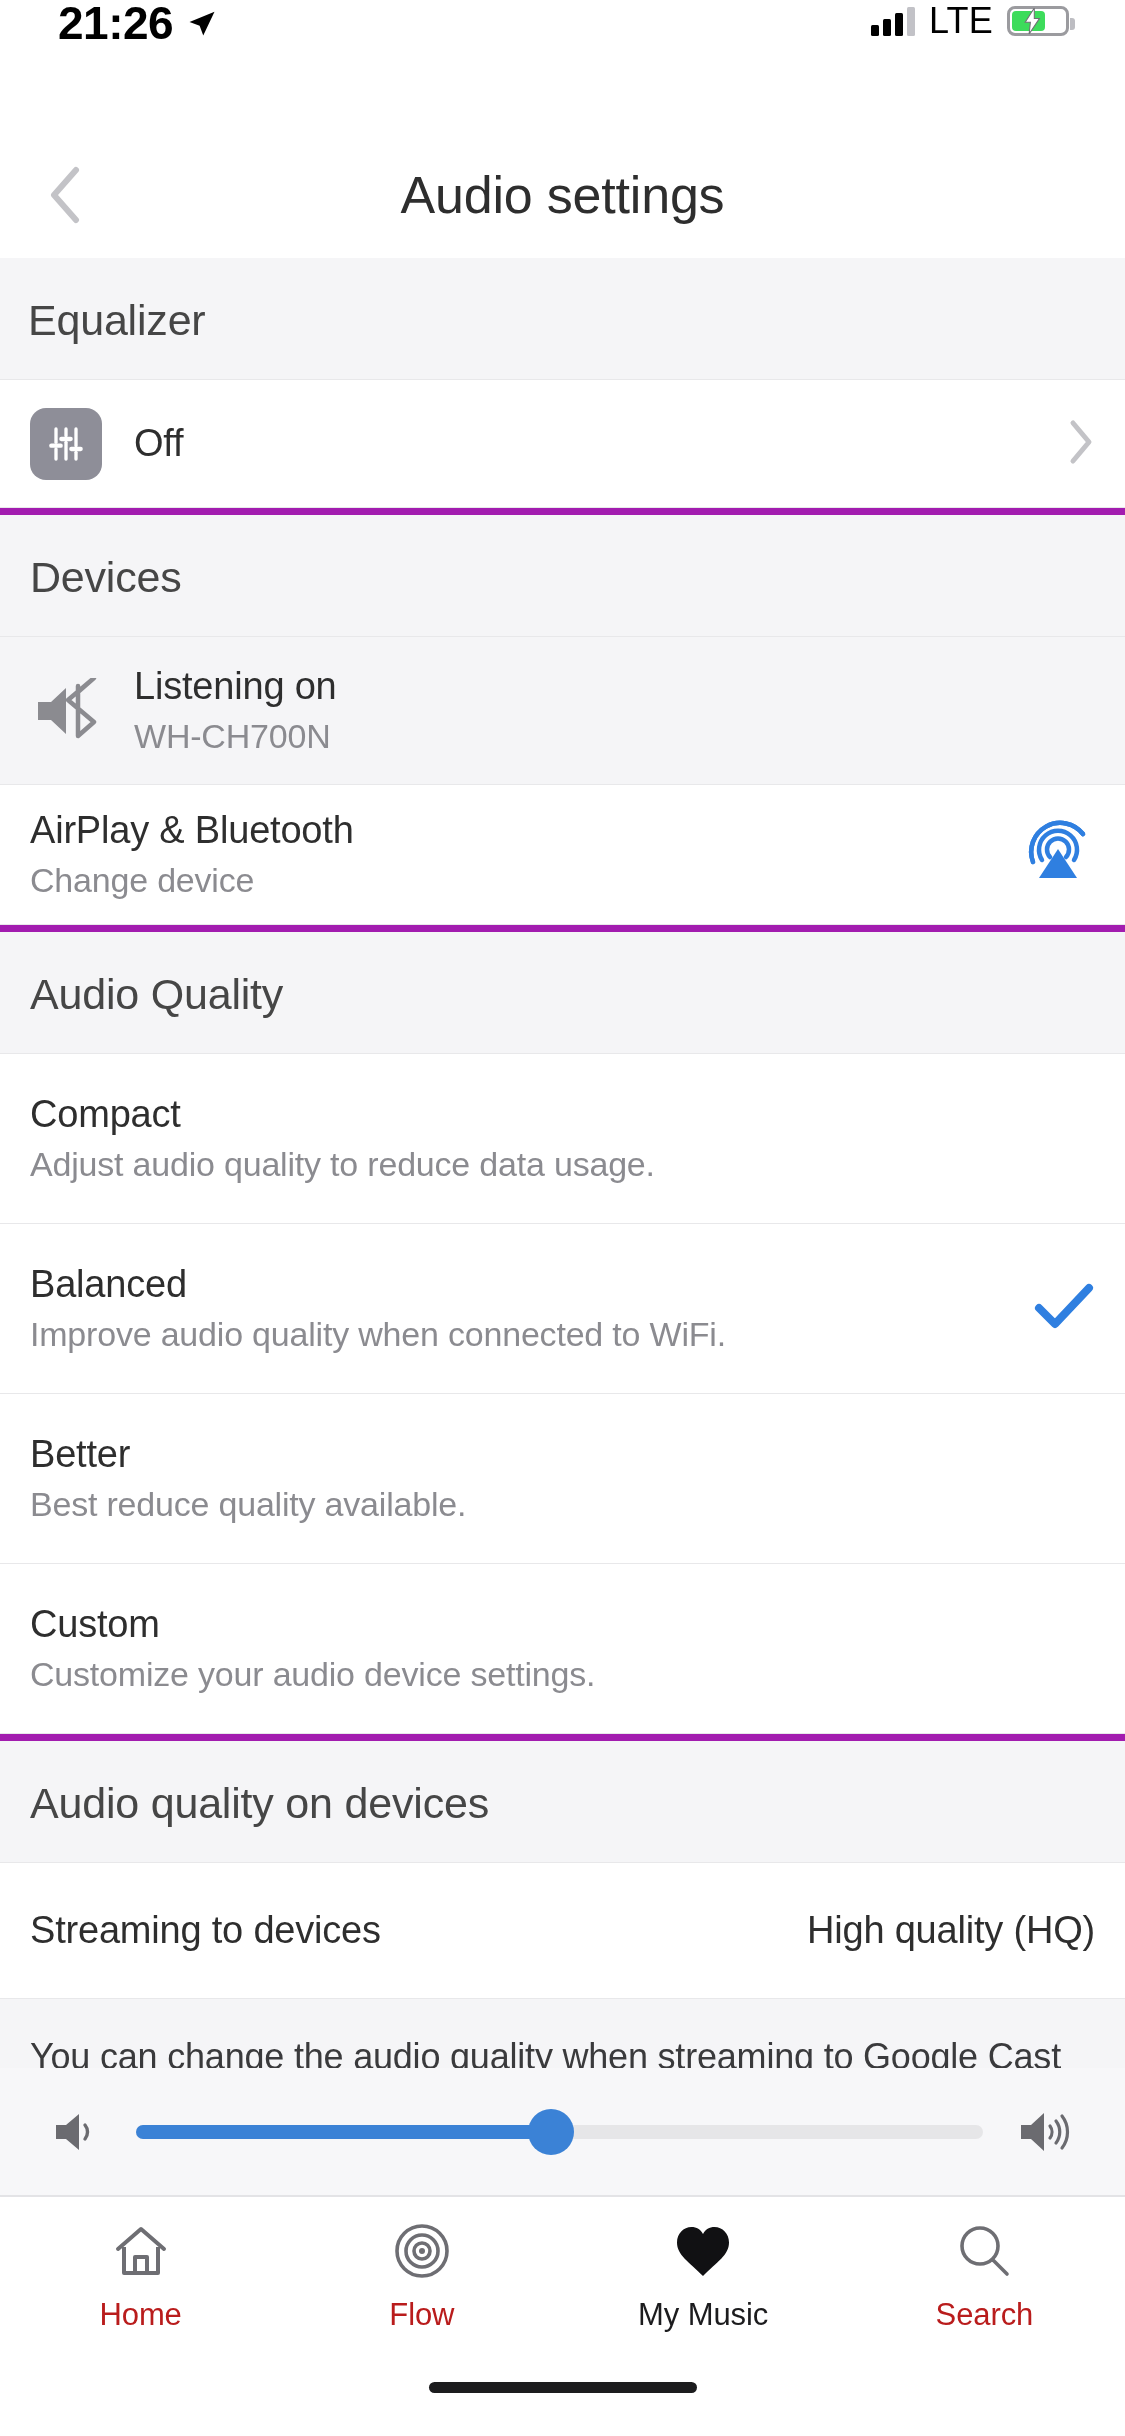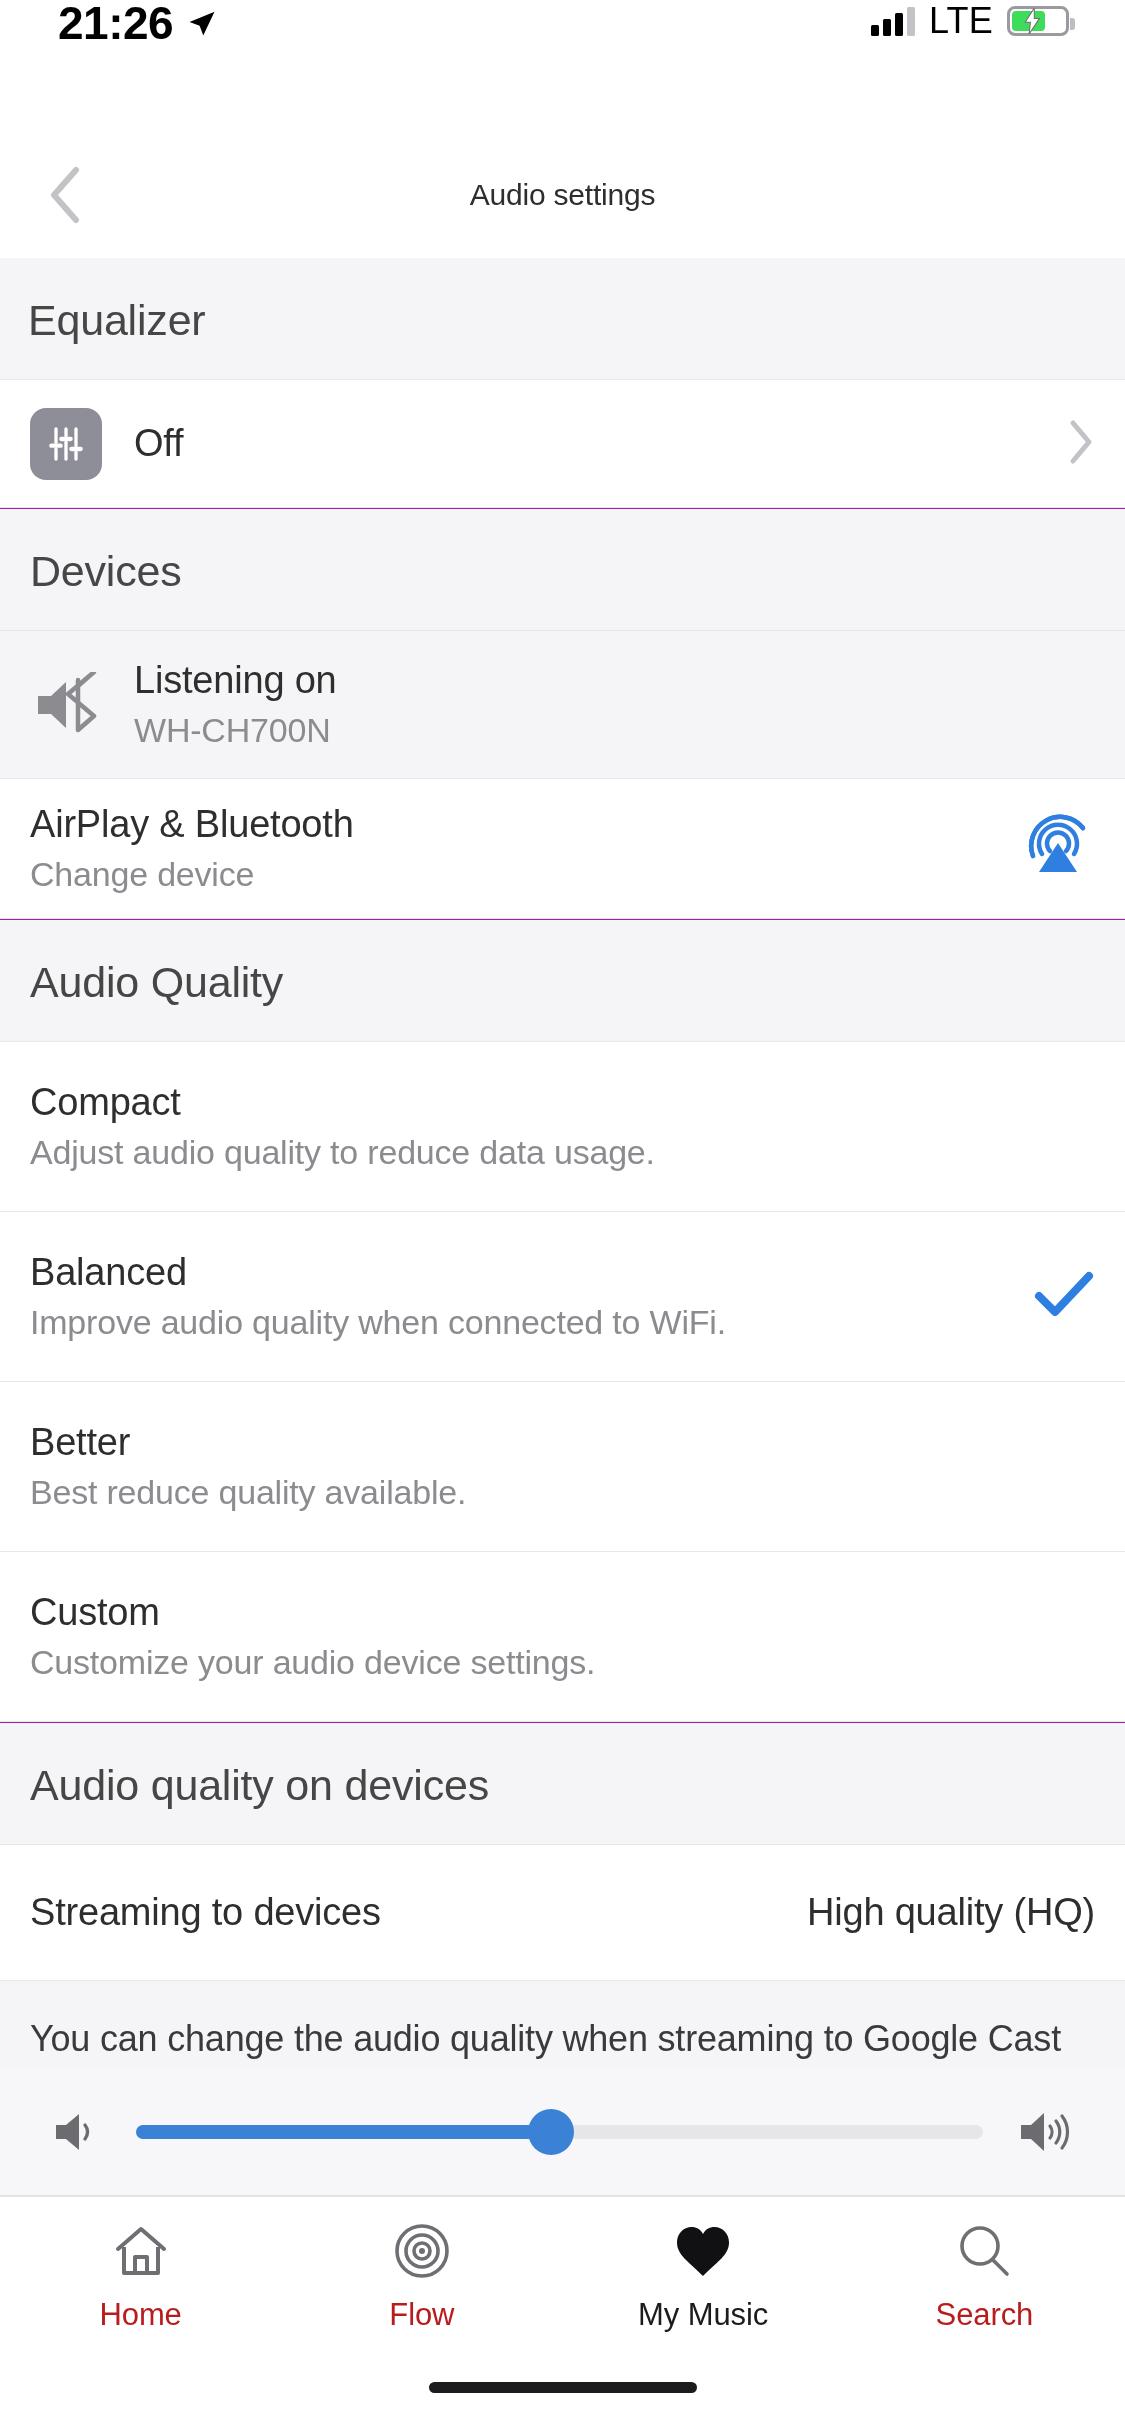--- a/index.html
+++ b/index.html
@@ -25,26 +25,26 @@
   .signal i:nth-child(4){ height:29px; background:#c2c2c7; }
   .lte { font-size:36px; font-weight:500; color:#000; letter-spacing:0.2px; }
   .battery { position:relative; width:62px; height:30px; border:3px solid #9b9b9f; border-radius:8px; display:flex; align-items:center; padding:2px; }
   .battery:after { content:""; position:absolute; right:-9px; top:9px; width:5px; height:12px; background:#bdbdc2; border-radius:0 3px 3px 0; }
   .battery-fill { width:64%; height:100%; background:#3ddc5b; border-radius:4px; }
   .bolt { position:absolute; left:13px; top:50%; transform:translateY(-50%); width:20px; height:26px; }
 
   
   .navbar { height:126px; flex:0 0 126px; position:relative; display:flex; align-items:center; justify-content:center; background:#fff; }
   .back-btn { position:absolute; left:26px; top:50%; transform:translateY(-50%); width:76px; height:76px; display:flex; align-items:center; justify-content:center; }
-  .nav-title { font-size:30px; color:#2e2e2e; font-weight:400; letter-spacing:-0.2px; }
+  .nav-title { font-size:52px; color:#2e2e2e; font-weight:400; letter-spacing:-0.2px; }
 
   
   .content { flex:1 1 auto; overflow:hidden; background:#fff; }
 
-  .section-head { background:#f5f5f7; padding:38px 30px 34px 30px; border-top:1px solid #a21caf; border-bottom:1px solid #e8e8ea; }
+  .section-head { background:#f5f5f7; padding:38px 30px 34px 30px; border-top:7px solid #a21caf; border-bottom:1px solid #e8e8ea; }
   .section-head.first { border-top:none;padding-left:28px; }
   .section-head-title { font-size:43px; color:#464646; font-weight:400; letter-spacing:-0.2px; }
 
   .row { display:flex; align-items:center; padding:0 30px; background:#fff; border-bottom:1px solid #e8e8ea; min-height:120px; }
   .row.gray { background:#f5f5f7; }
   .row-main { flex:1 1 auto; min-width:0; }
   .row-title { font-size:38px; color:#2e2e2e; line-height:1.25; letter-spacing:-0.2px; }
   .row-sub { font-size:34px; color:#8b8b90; line-height:1.3; margin-top:4px; letter-spacing:-0.2px; }
   .row-value { font-size:38px; color:#2e2e2e; letter-spacing:-0.2px; white-space:nowrap; }
 

